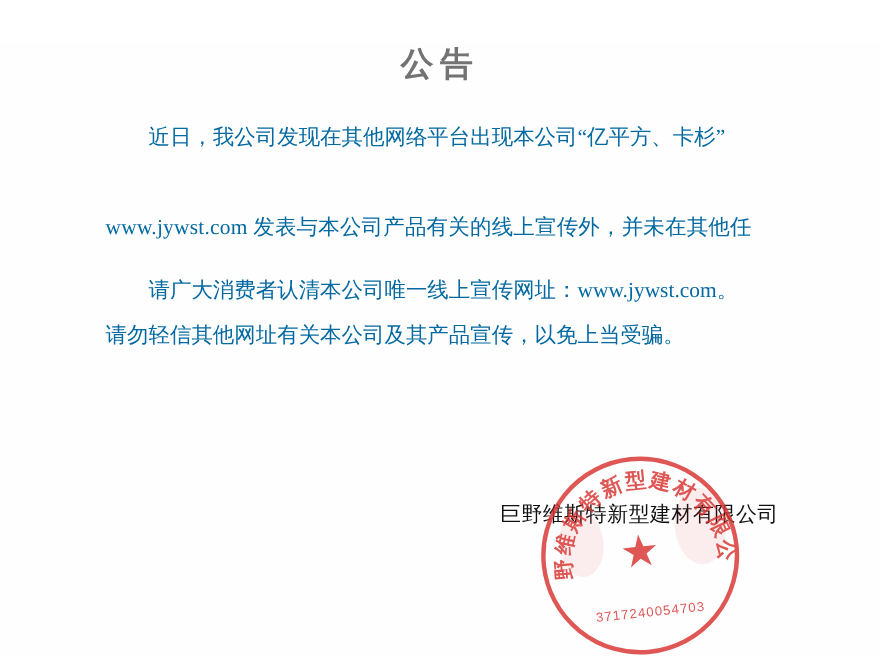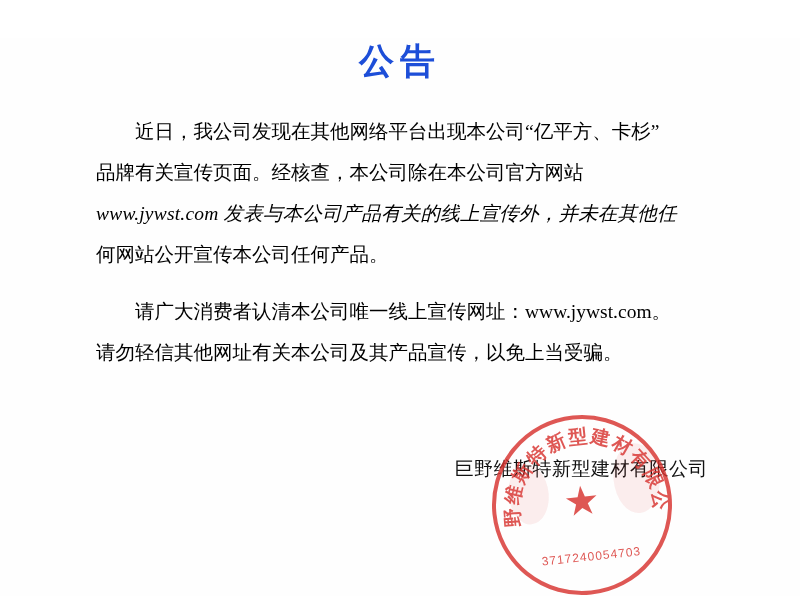--- a/index.html
+++ b/index.html
@@ -16,47 +16,46 @@
   }
   .page {
     position: relative;
     width: 800px;
     height: 596px;
     background: #fefefe;
     box-sizing: border-box;
   }
   .doc-title {
     text-align: center;
-    font-size: 35px;
+    font-size: 30px;
     font-weight: bold;
     letter-spacing: 6px;
     margin: 38px 0 0 0;
-    color: #1d4ed8;
+    color: #737373;
     font-family: "Liberation Serif", "DejaVu Serif", serif;
   }
   .body-block {
     margin: 26px 96px 0 96px;
     font-size: 19.5px;
     line-height: 41px;
-    color: #000000;
+    color: #0369a1;
     text-align: justify;
   }
   .para {
     margin: 0 0 8px 0;
   }
   .indent {
     text-indent: 2em;
   }
   .para-gap {
     margin-top: 16px;
   }
   .latin {
     font-family: "Liberation Serif", "DejaVu Serif", serif;
     letter-spacing: 0.2px;
-    font-style: italic;
   }
   .sign-block {
     position: absolute;
     right: 92px;
     top: 412px;
     width: 330px;
     text-align: right;
     font-size: 19px;
     line-height: 38px;
     color: #111;
@@ -132,23 +131,22 @@
 </head>
 <body>
 
 <div class="page">
 
   <h1 class="doc-title">公告</h1>
 
   <div class="body-block">
     <div class="para indent">
       <span>近日，我公司发现在其他网络平台出现本公司“亿平方、卡杉”</span><br>
-      <span>品牌有关宣传页面。经核查，本公司除在本公司官方网站</span><br>
+      <br>
       <span class="latin">www.jywst.com 发表与本公司产品有关的线上宣传外，并未在其他任</span><br>
-      <span>何网站公开宣传本公司任何产品。</span>
     </div>
 
     <div class="para indent para-gap">
       <span>请广大消费者认清本公司唯一线上宣传网址：www.jywst.com。</span><br>
       <span>请勿轻信其他网址有关本公司及其产品宣传，以免上当受骗。</span>
     </div>
 
   </div>
 
   <div class="sign-block">

